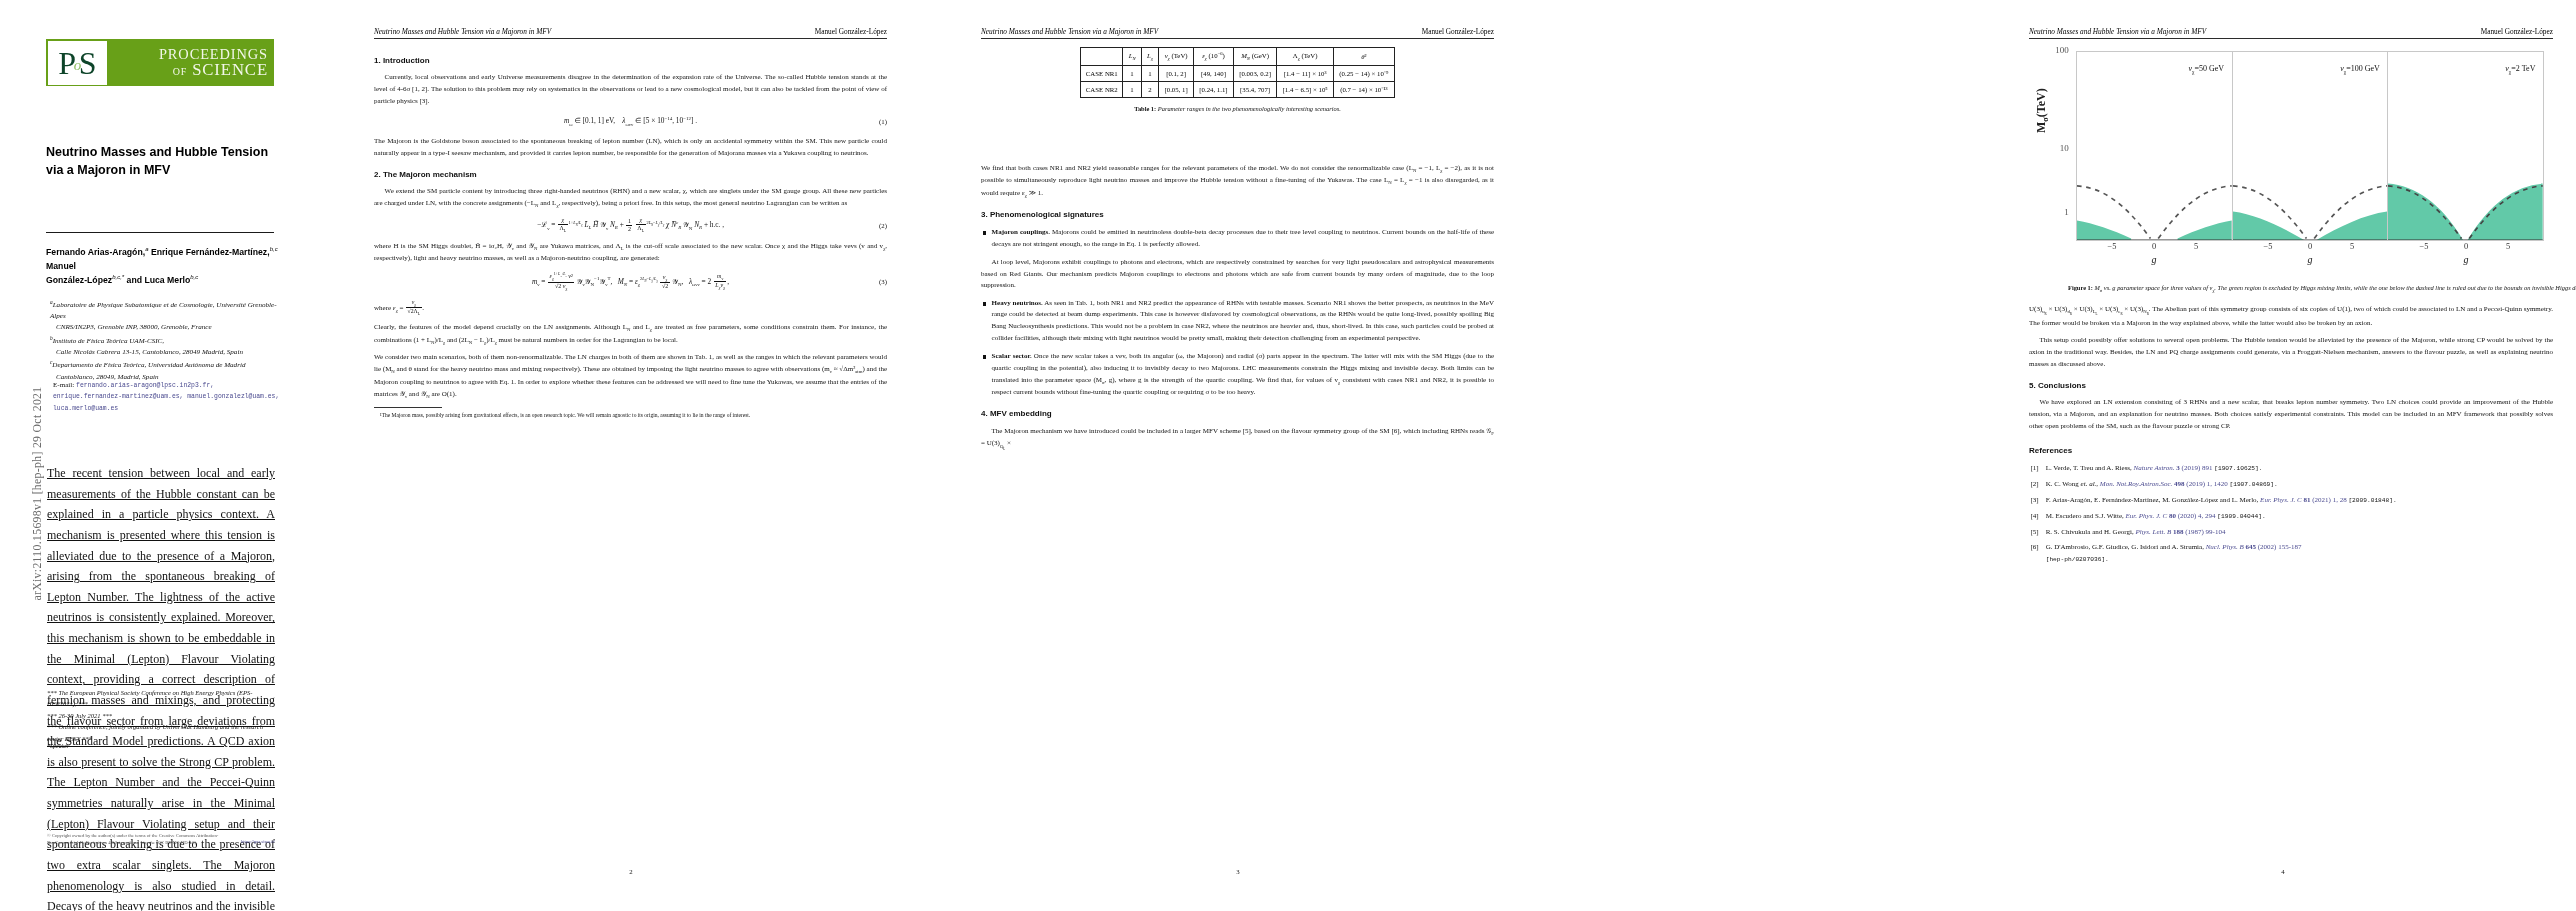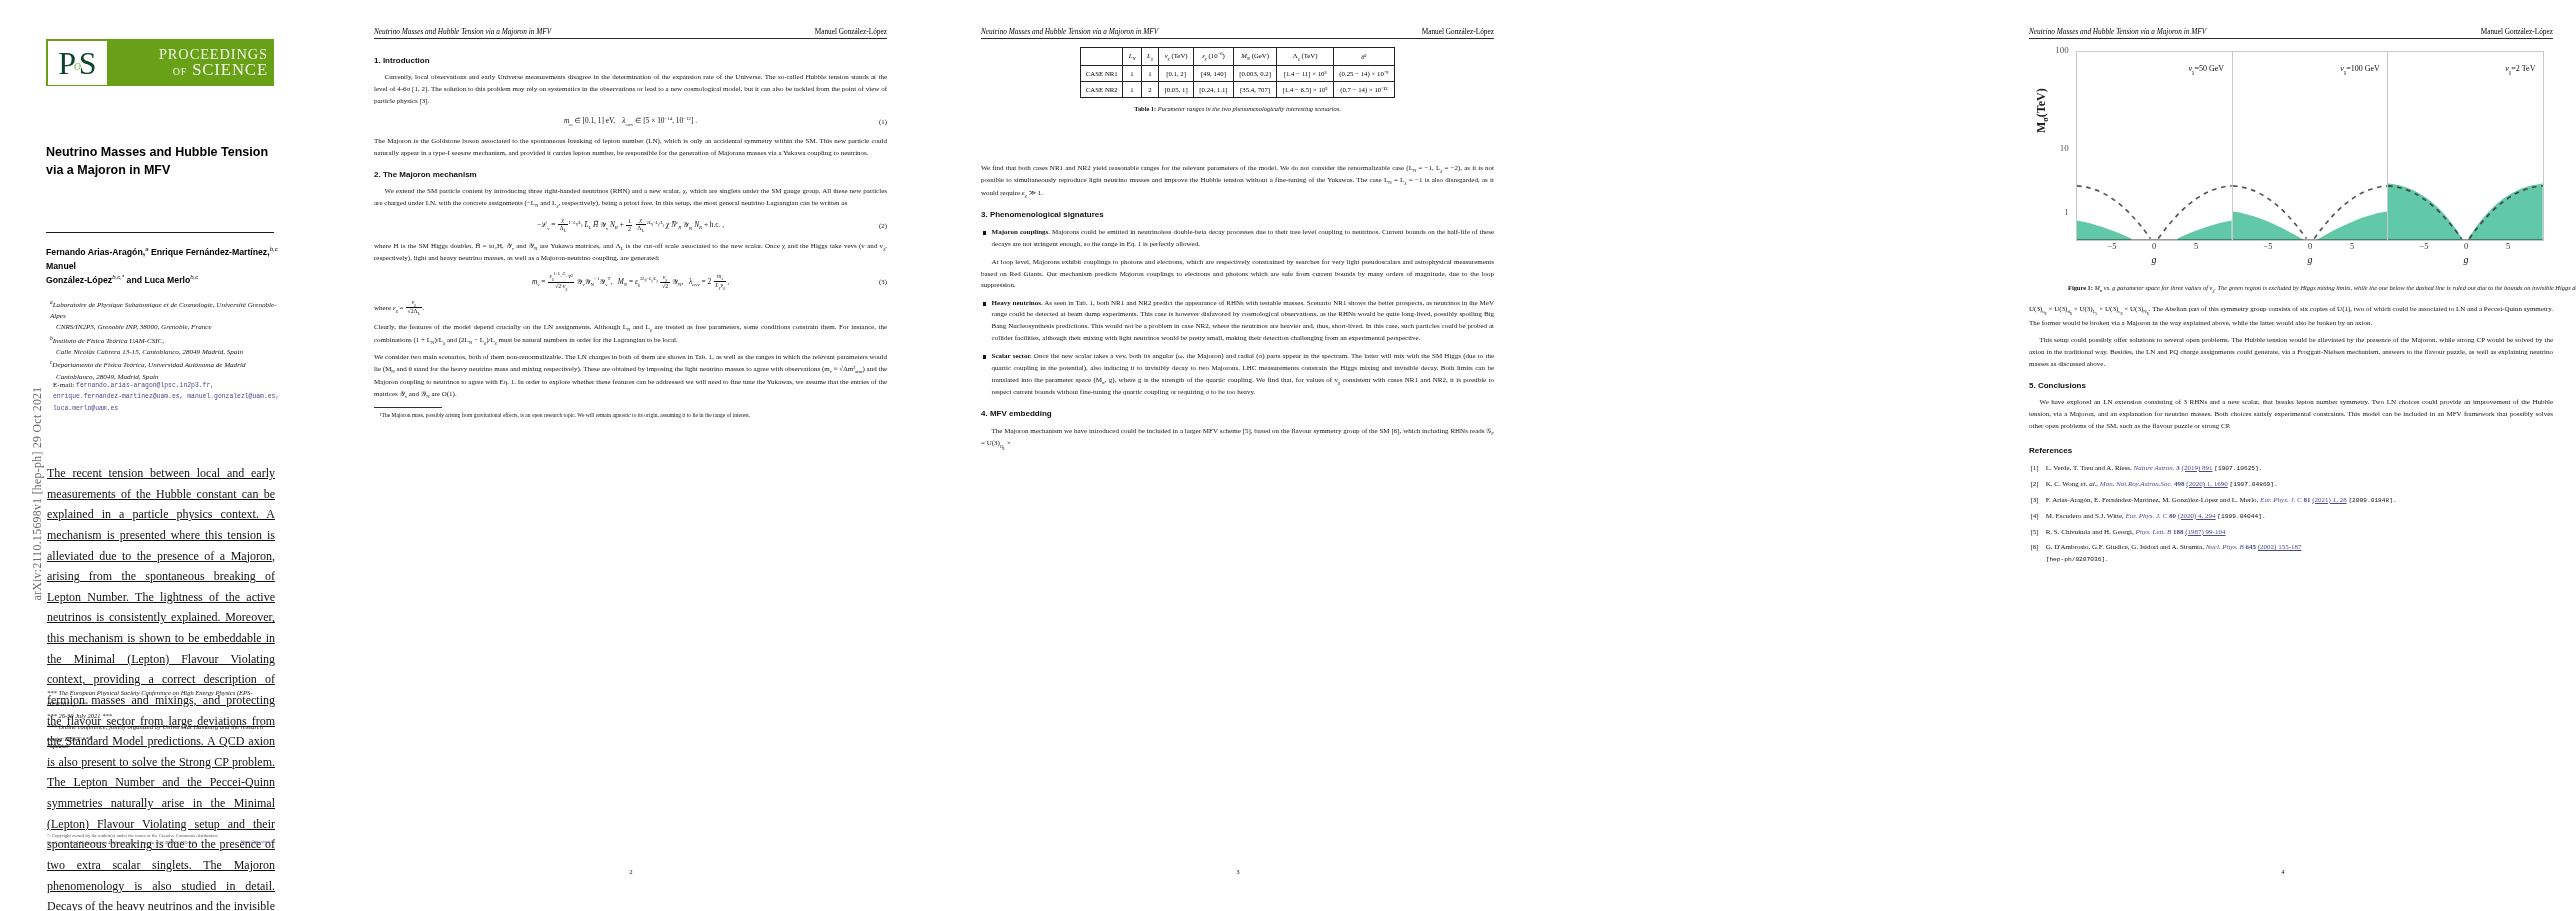--- a/index.html
+++ b/index.html
@@ -387,21 +387,21 @@
   ol.refs li {
     position: relative;
     padding-left: 16.7px;
     margin-bottom: 4.6px;
     line-height: 1.62;
     text-align: left;
   }
   ol.refs li .mk { position: absolute; left: 1.5px; top: 0; }
   ol.refs .jr { font-style: italic; color: #4a4a8f; }
   ol.refs .vol { font-weight: bold; color: #4a4a8f; }
-  ol.refs .yr { color: #4a4a8f; text-decoration: underline; }
+  ol.refs .yr { color: #4a4a8f; }
   ol.refs .ax { font-family: "Liberation Mono", monospace; font-size: 6.2px; }
 </style>
 </head>
 <body>
 
 <div class="sheet" id="page1">
 
   <div class="arxiv-stamp">arXiv:2110.15698v1  [hep-ph]  29 Oct 2021</div>
 
   <div class="pos-banner">
@@ -670,21 +670,21 @@
     <div class="sechead">5. Conclusions</div>
     <p>We have explored an LN extension consisting of 3 RHNs and a new scalar, that breaks lepton number symmetry. Two LN choices could provide an improvement of the Hubble tension, via a Majoron, and an explanation for neutrino masses. Both choices satisfy experimental constraints. This model can be included in an MFV framework that possibly solves other open problems of the SM, such as the flavour puzzle or strong CP.</p>
 
     <div class="sechead" style="margin-top:13.7px;">References</div>
 
     <ol class="refs">
       <li>
         <span class="mk">[1]</span><span>L. Verde, T. Treu and A. Riess, </span><span class="jr">Nature Astron.</span> <span class="vol">3</span> <span class="yr">(2019) 891</span> <span class="ax">[1907.10625].</span>
       </li>
       <li>
-        <span class="mk">[2]</span><span>K. C. Wong </span><i>et. al.</i>, <span class="jr">Mon. Not.Roy.Astron.Soc.</span> <span class="vol">498</span> <span class="yr">(2020) 1, 1690</span> <span class="ax">[1907.04869].</span>
+        <span class="mk">[2]</span><span>K. C. Wong </span><i>et. al.</i>, <span class="jr">Mon. Not.Roy.Astron.Soc.</span> <span class="vol">498</span> <span class="yr">(2019) 1, 1420</span> <span class="ax">[1907.04869].</span>
       </li>
       <li>
         <span class="mk">[3]</span><span>F. Arias-Aragón, E. Fernández-Martínez, M. González-López and L. Merlo, </span><span class="jr">Eur. Phys. J. C</span> <span class="vol">81</span> <span class="yr">(2021) 1, 28</span> <span class="ax">[2009.01848].</span>
       </li>
       <li>
         <span class="mk">[4]</span><span>M. Escudero and S.J. Witte, </span><span class="jr">Eur. Phys. J. C</span> <span class="vol">80</span> <span class="yr">(2020) 4, 294</span> <span class="ax">[1909.04044].</span>
       </li>
       <li>
         <span class="mk">[5]</span><span>R. S. Chivukula and H. Georgi, </span><span class="jr">Phys. Lett. B</span> <span class="vol">188</span> <span class="yr">(1987) 99-104</span>
       </li>

